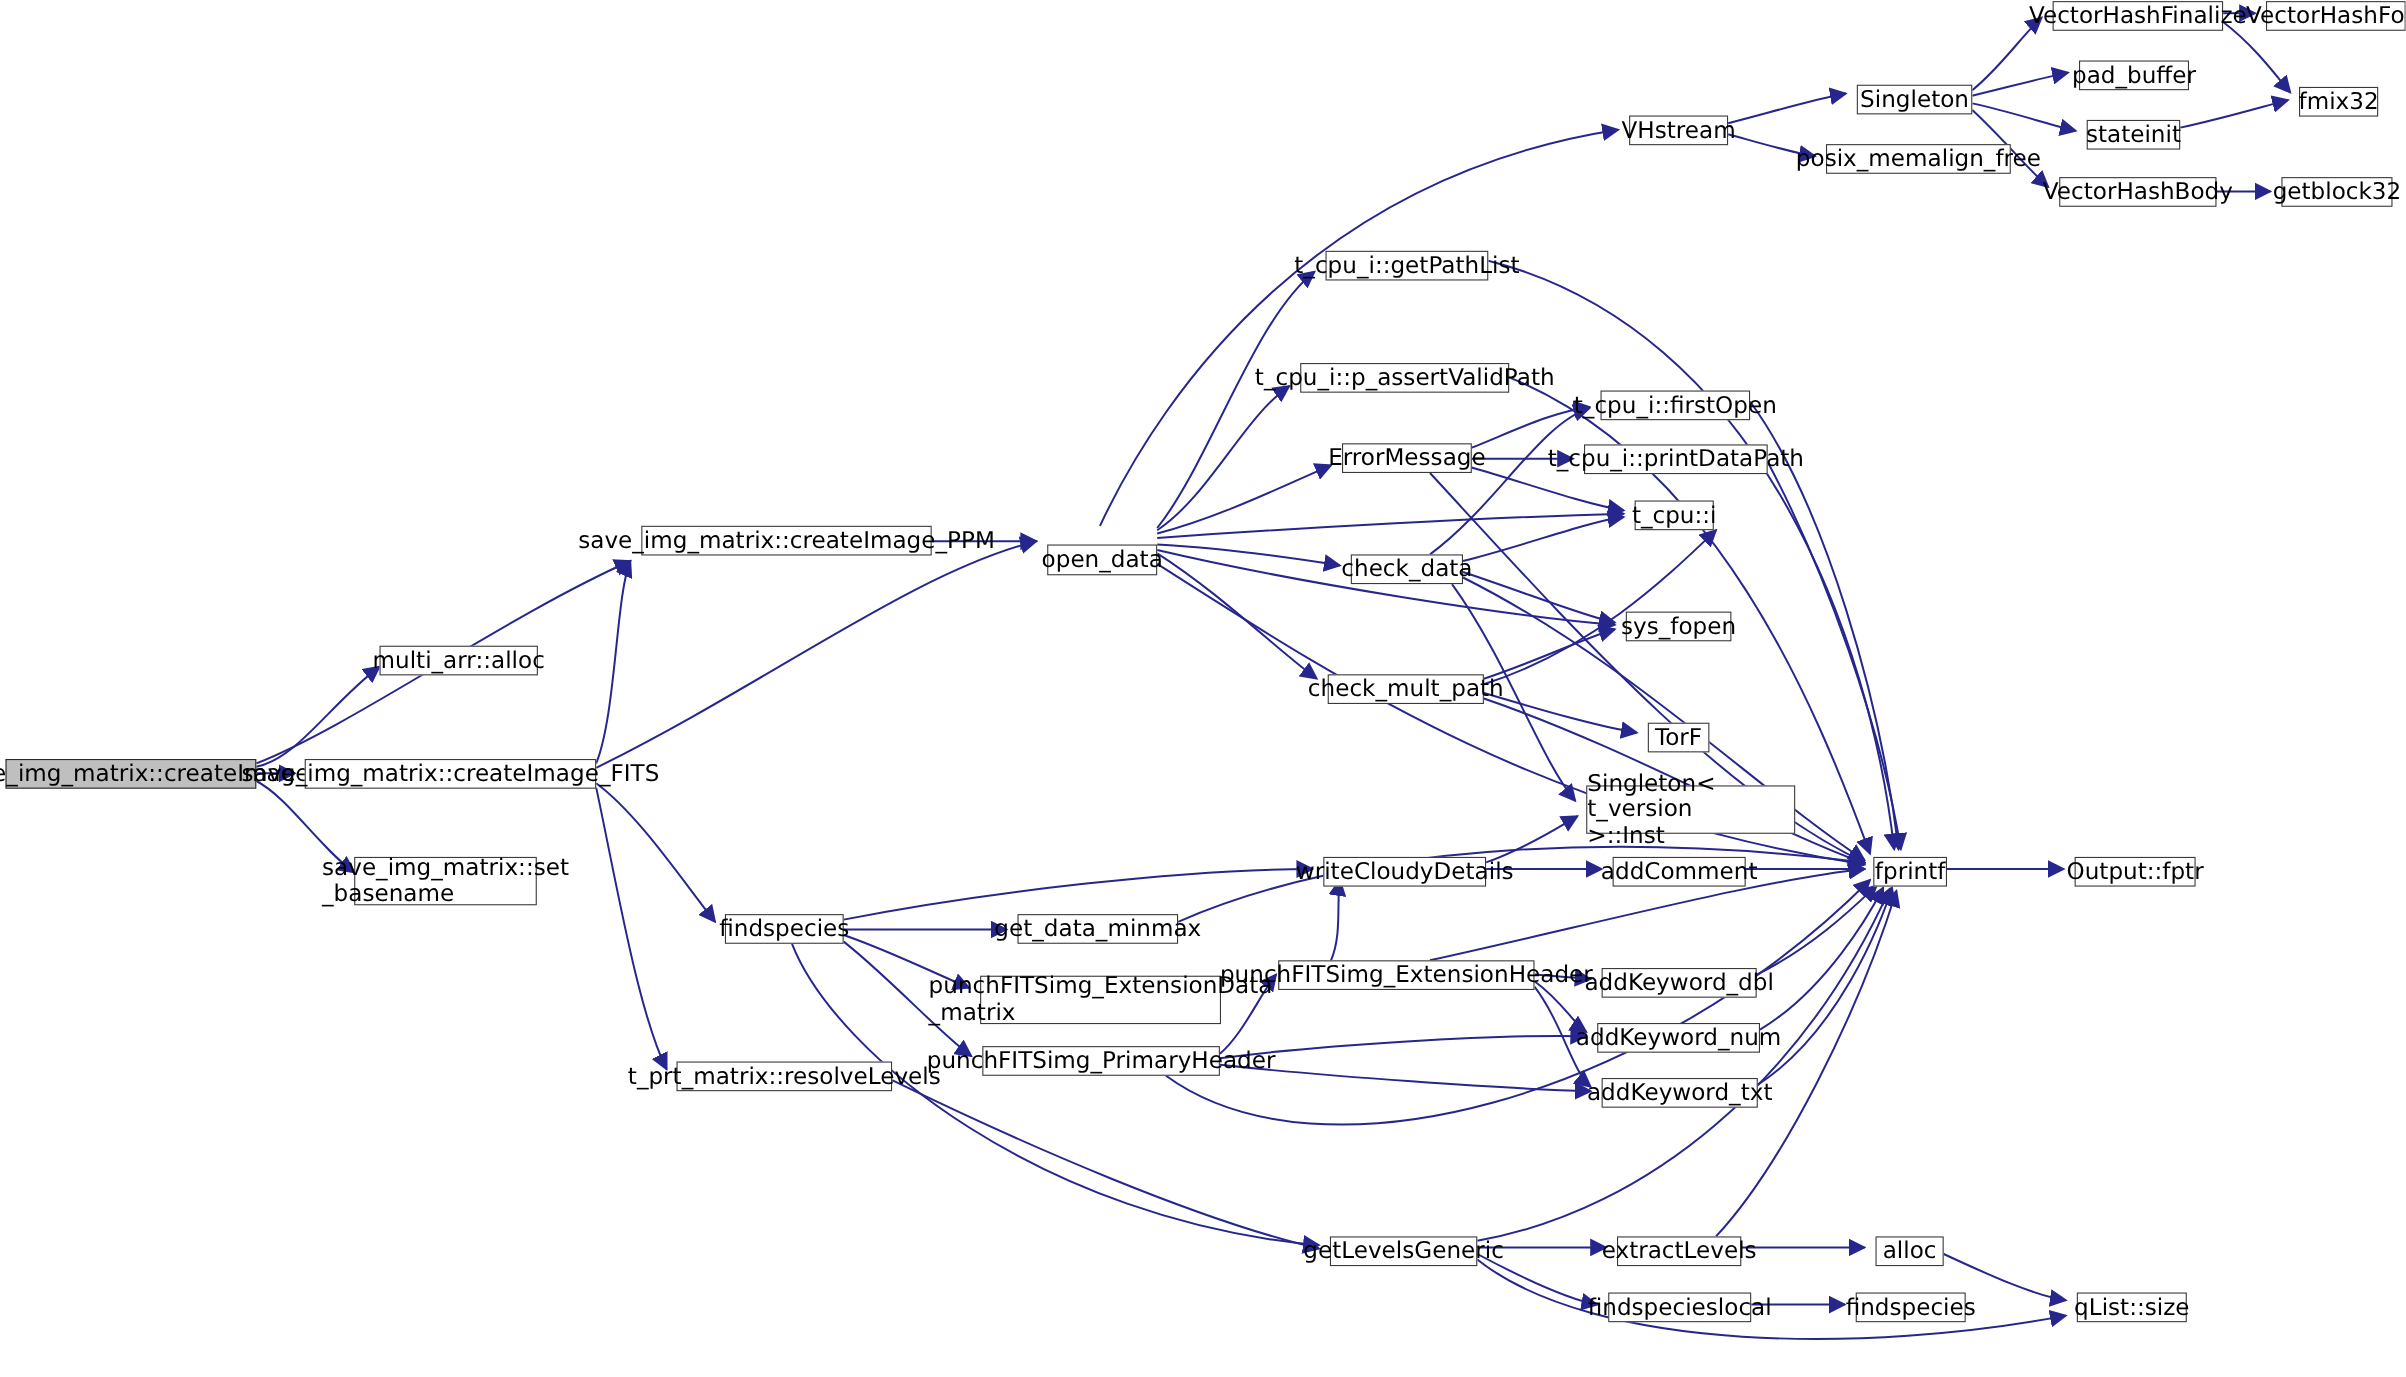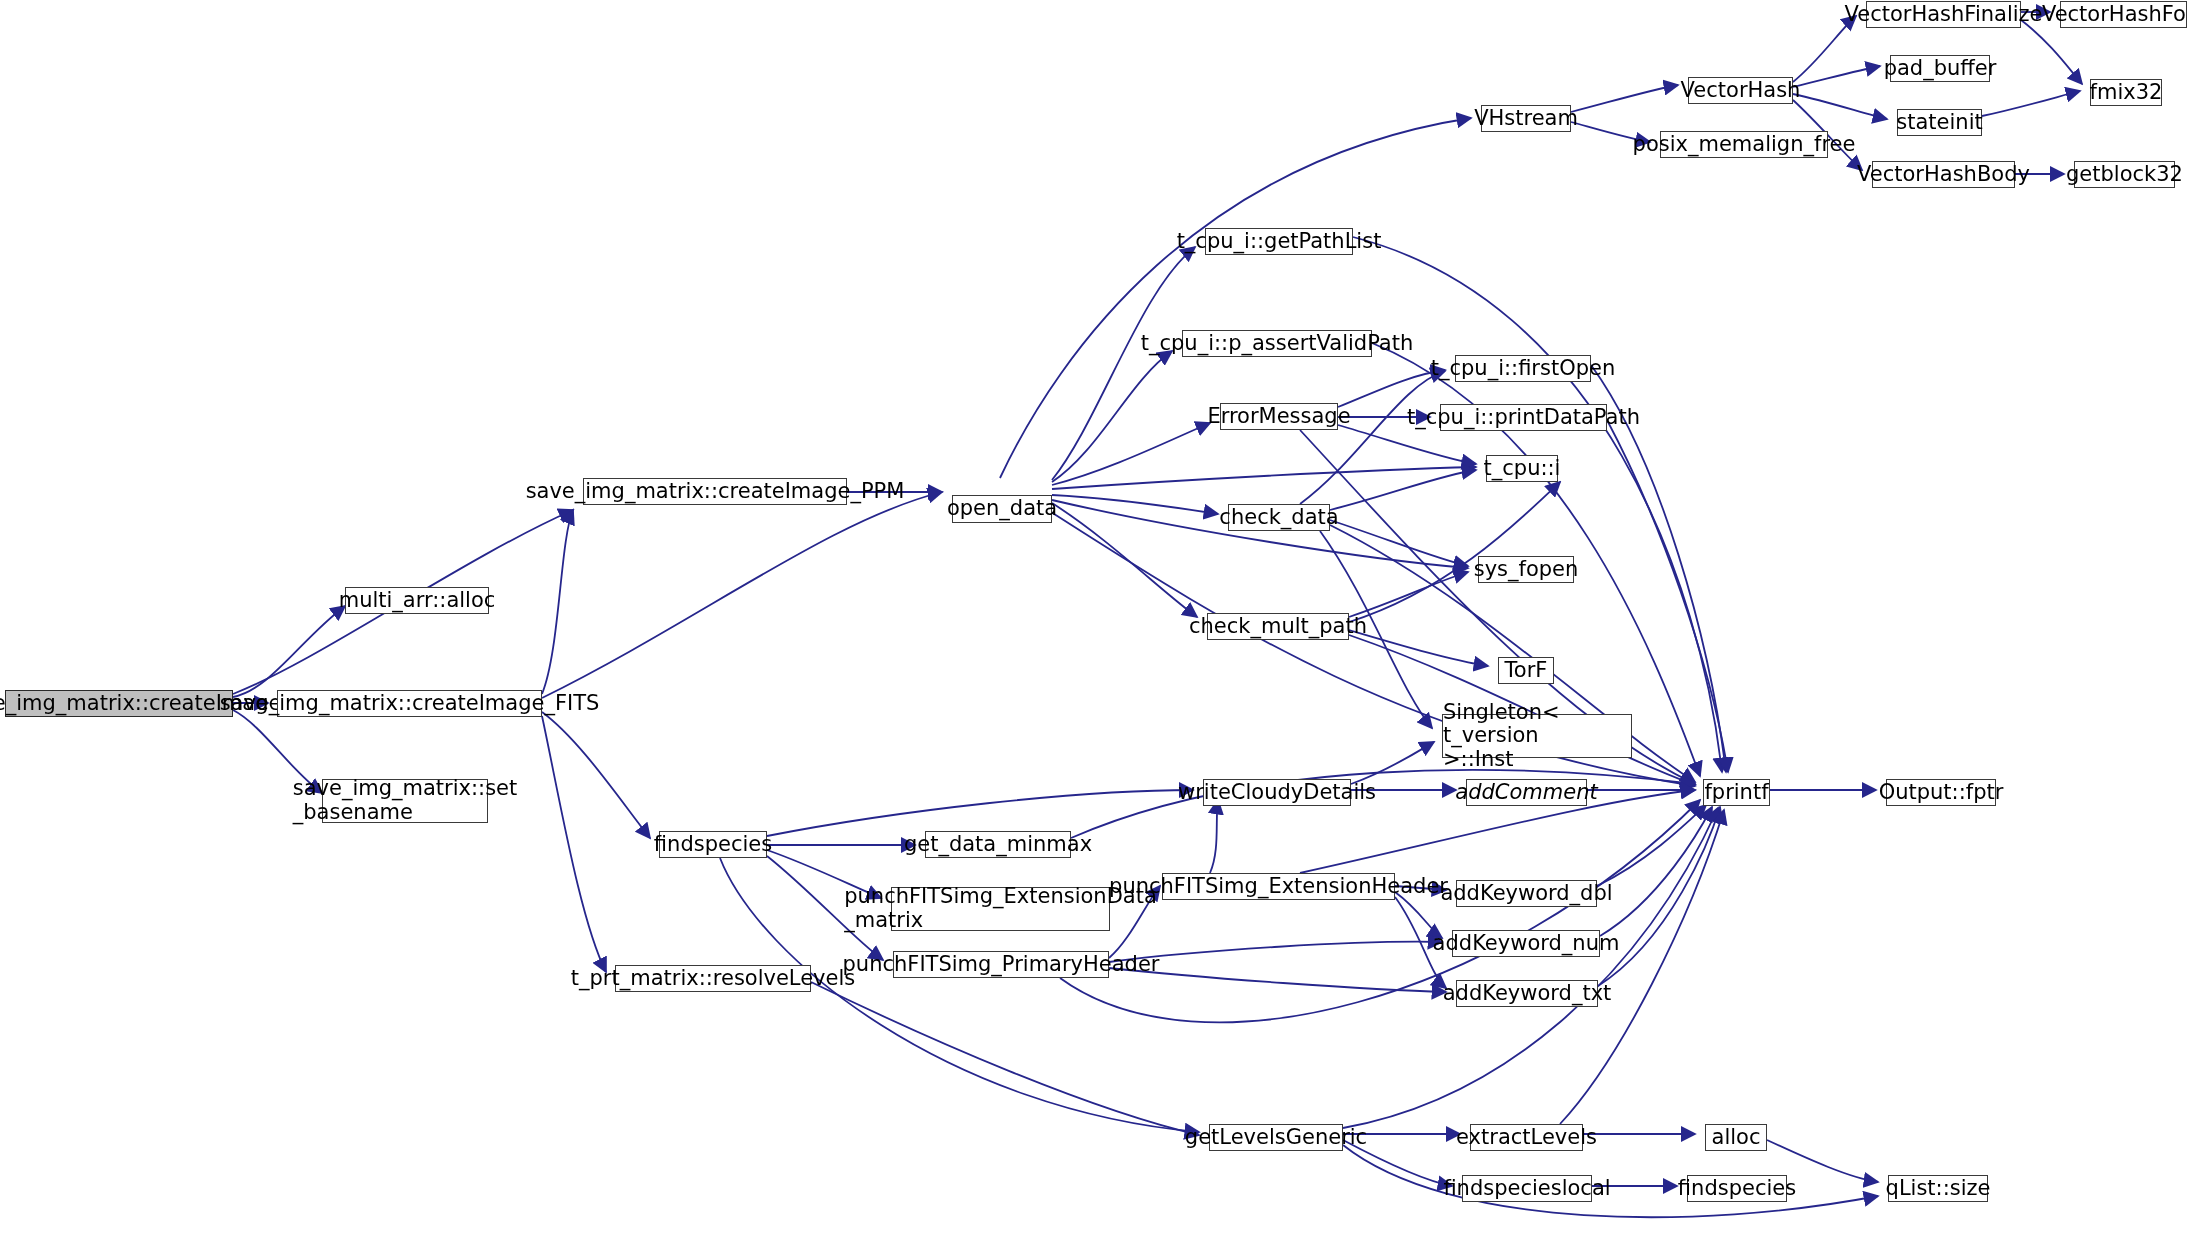--- a/index.html
+++ b/index.html
@@ -124,27 +124,27 @@
       <div class="node" style="left: 1162px; top: 873px; width: 233px; height: 27px;">punchFITSimg_ExtensionHeader</div>
       <div class="node" style="left: 1209px; top: 1124px; width: 134px; height: 27px;">getLevelsGeneric</div>
       <div class="node" style="left: 1481px; top: 105px; width: 90px; height: 27px;">VHstream</div>
       <div class="node" style="left: 1455px; top: 355px; width: 136px; height: 27px;">t_cpu_i::firstOpen</div>
       <div class="node" style="left: 1440px; top: 404px; width: 167px; height: 27px;">t_cpu_i::printDataPath</div>
       <div class="node" style="left: 1486px; top: 455px; width: 72px; height: 27px;">t_cpu::i</div>
       <div class="node" style="left: 1478px; top: 556px; width: 96px; height: 27px;">sys_fopen</div>
       <div class="node" style="left: 1498px; top: 657px; width: 56px; height: 27px;">TorF</div>
       <div class="node" style="left: 1442px; top: 714px; width: 190px; height: 44px;">Singleton&lt; t_version
 &gt;::Inst</div>
-      <div class="node" style="left: 1466px; top: 779px; width: 121px; height: 27px; font-style: italic;">addComment</div>
+      <div class="node" style="left: 1466px; top: 779px; width: 121px; height: 27px;">addComment</div>
       <div class="node" style="left: 1456px; top: 880px; width: 141px; height: 27px;">addKeyword_dbl</div>
       <div class="node" style="left: 1452px; top: 930px; width: 148px; height: 27px;">addKeyword_num</div>
       <div class="node" style="left: 1456px; top: 980px; width: 142px; height: 27px;">addKeyword_txt</div>
       <div class="node" style="left: 1470px; top: 1124px; width: 113px; height: 27px;">extractLevels</div>
       <div class="node" style="left: 1462px; top: 1175px; width: 130px; height: 27px;">findspecieslocal</div>
-      <div class="node" style="left: 1688px; top: 77px; width: 105px; height: 27px;">VectorHash</div>
+      <div class="node" style="left: 1688px; top: 77px; width: 105px; height: 27px;">Singleton</div>
       <div class="node" style="left: 1660px; top: 131px; width: 168px; height: 27px;">posix_memalign_free</div>
       <div class="node" style="left: 1866px; top: 1px; width: 155px; height: 27px;">VectorHashFinalize</div>
       <div class="node" style="left: 1890px; top: 55px; width: 100px; height: 27px;">pad_buffer</div>
       <div class="node" style="left: 1897px; top: 109px; width: 85px; height: 27px;">stateinit</div>
       <div class="node" style="left: 1872px; top: 161px; width: 143px; height: 27px;">VectorHashBody</div>
       <div class="node" style="left: 1703px; top: 779px; width: 67px; height: 27px;">fprintf</div>
       <div class="node" style="left: 1705px; top: 1124px; width: 62px; height: 27px;">alloc</div>
       <div class="node" style="left: 1687px; top: 1175px; width: 100px; height: 27px;">findspecies</div>
       <div class="node" style="left: 2060px; top: 1px; width: 127px; height: 27px;">VectorHashFold</div>
       <div class="node" style="left: 2090px; top: 79px; width: 72px; height: 27px;">fmix32</div>

